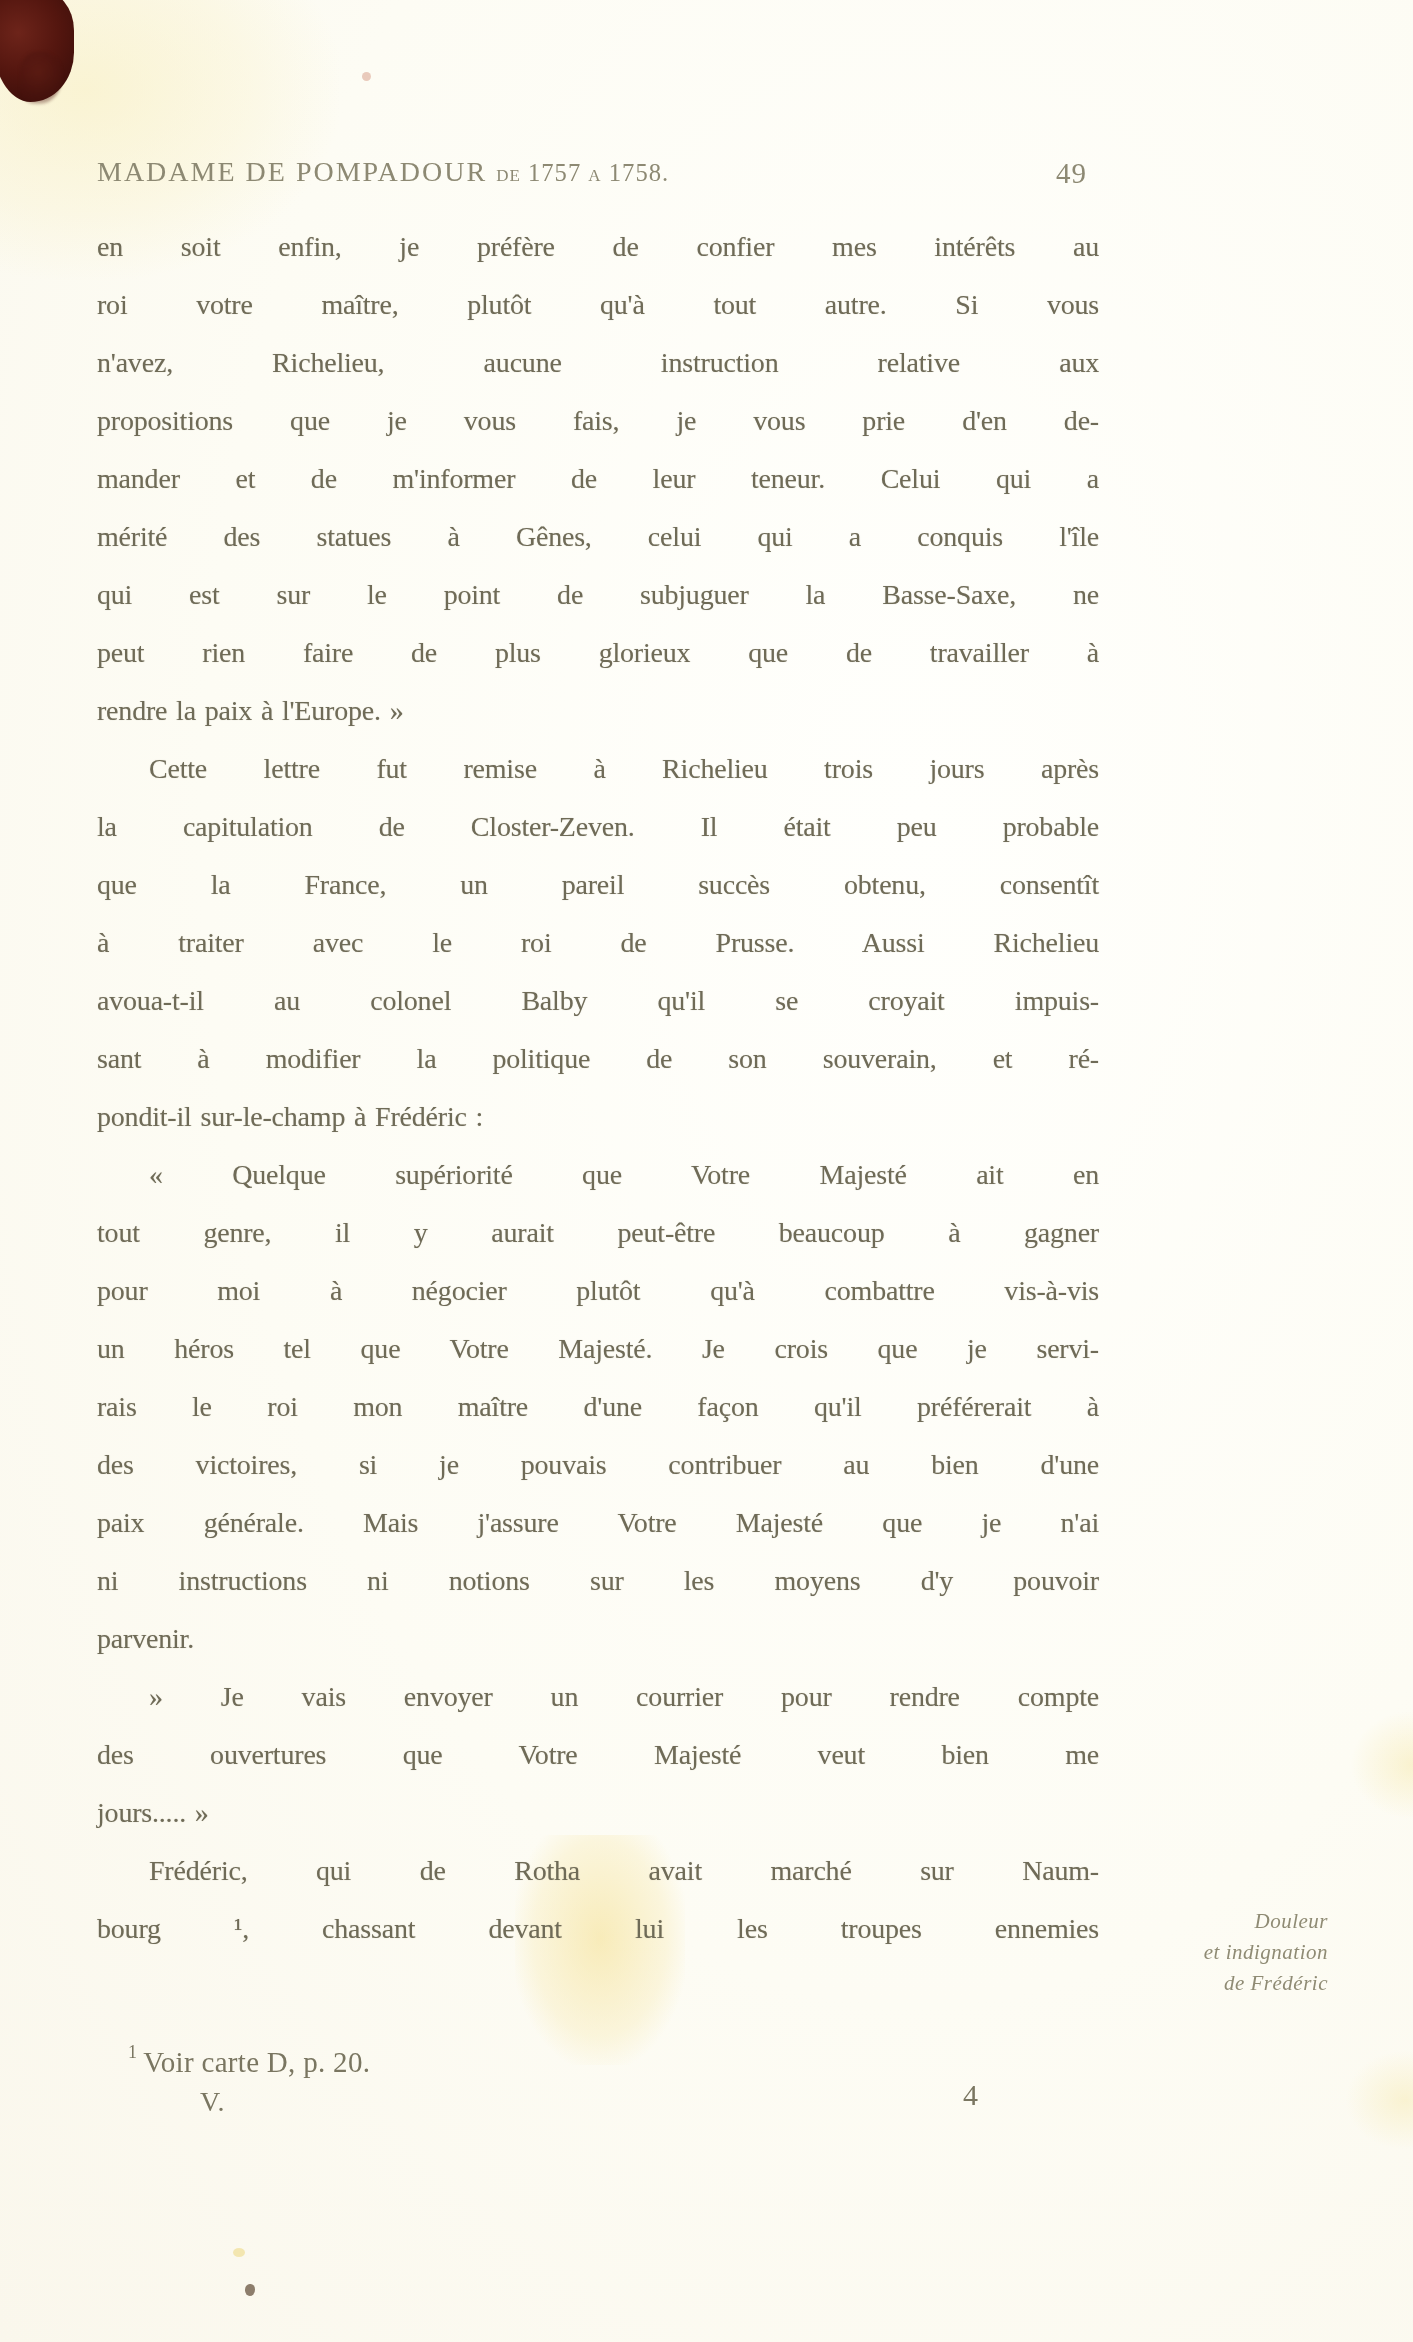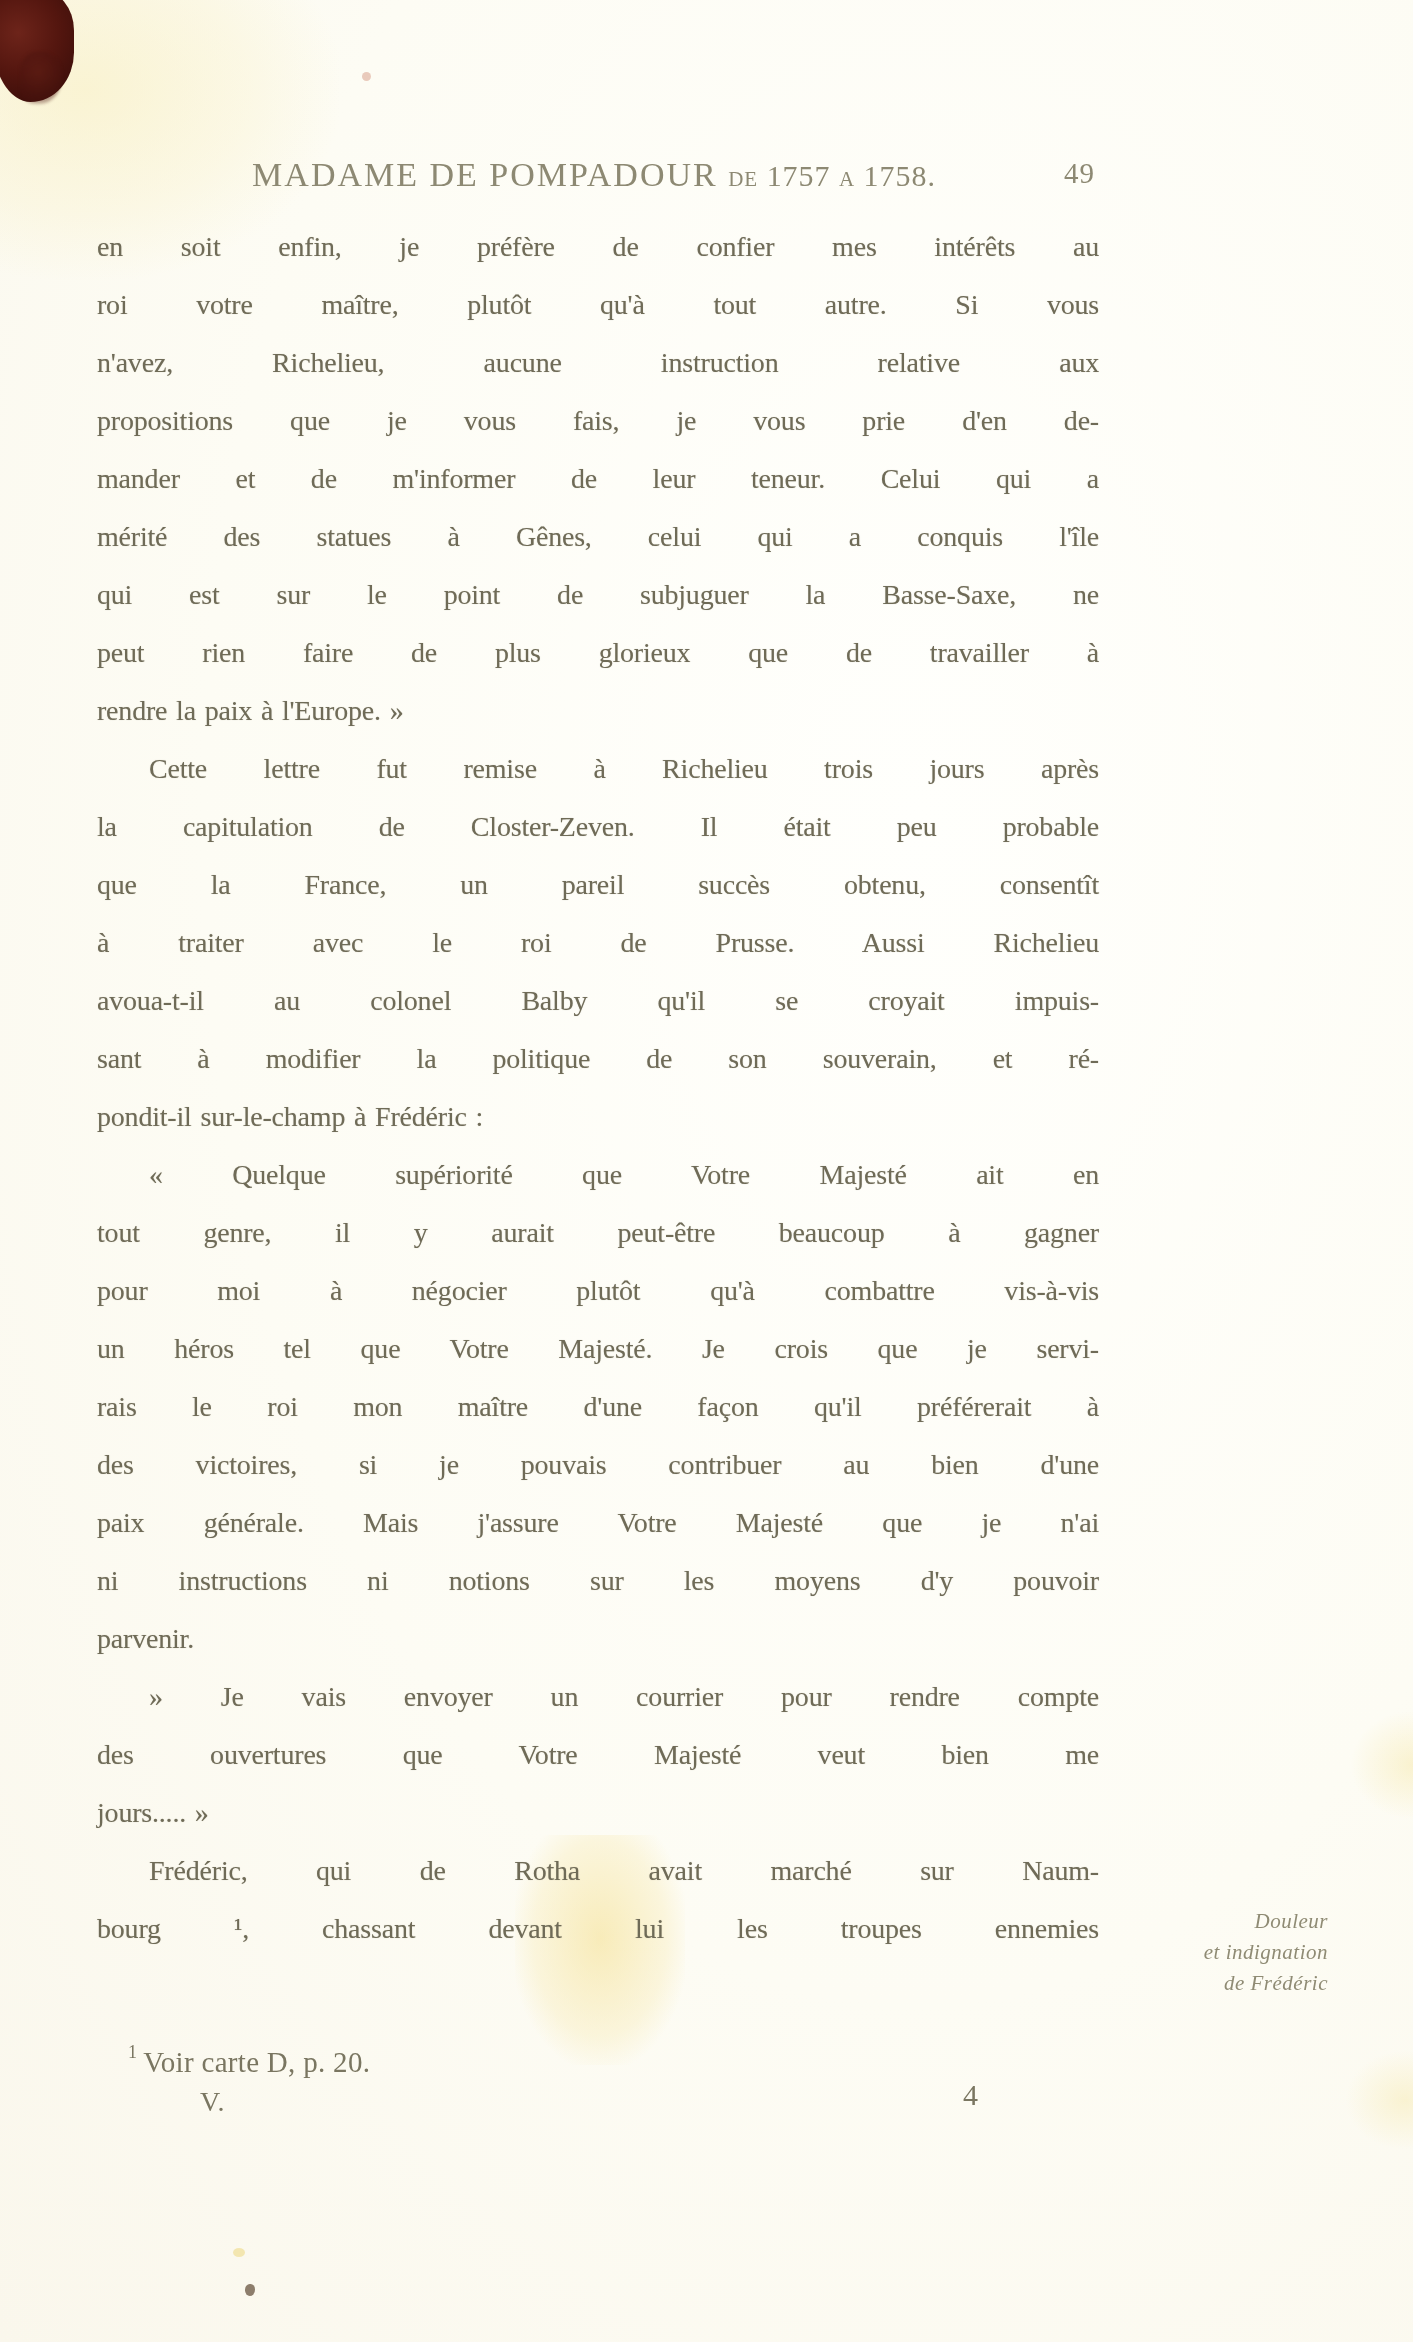--- a/index.html
+++ b/index.html
@@ -50,27 +50,27 @@
     background: radial-gradient(circle at 45% 40%, #62201684 0%, #4a130e88 60%, rgba(74,19,14,0) 100%);
     border-radius: 45% 55% 60% 40%;
     filter: blur(1.5px);
   }
 
   
   .running-head {
     position: absolute; left: 97px; top: 156px; width: 1010px; height: 44px;
   }
   .running-head .title {
-    position: absolute; left: 0; right: 16px; text-align: center;
-    font-size: 34px; letter-spacing: 2px; color: #8d8973;
+    position: absolute; left: 0; right: 16px; 
+    font-size: 28px; letter-spacing: 2px; color: #8d8973;
     white-space: nowrap;
   }
   .running-head .title .sub { font-variant: small-caps; font-size: 0.88em; letter-spacing: 1px; }
   .running-head .folio {
-    position: absolute; right: 12px; top: 1px;
+    position: absolute; right: 20px; top: 1px;
     font-size: 29px; color: #8d8973; letter-spacing: 1px;
   }
 
   
   .body-text {
     position: absolute; left: 97px; top: 218px; width: 1002px;
     font-size: 28px; line-height: 58px; letter-spacing: -0.2px;
     word-spacing: 2px;
     color: #6f6b57;
     text-shadow: 0 0 1px rgba(111,107,88,0.35);

